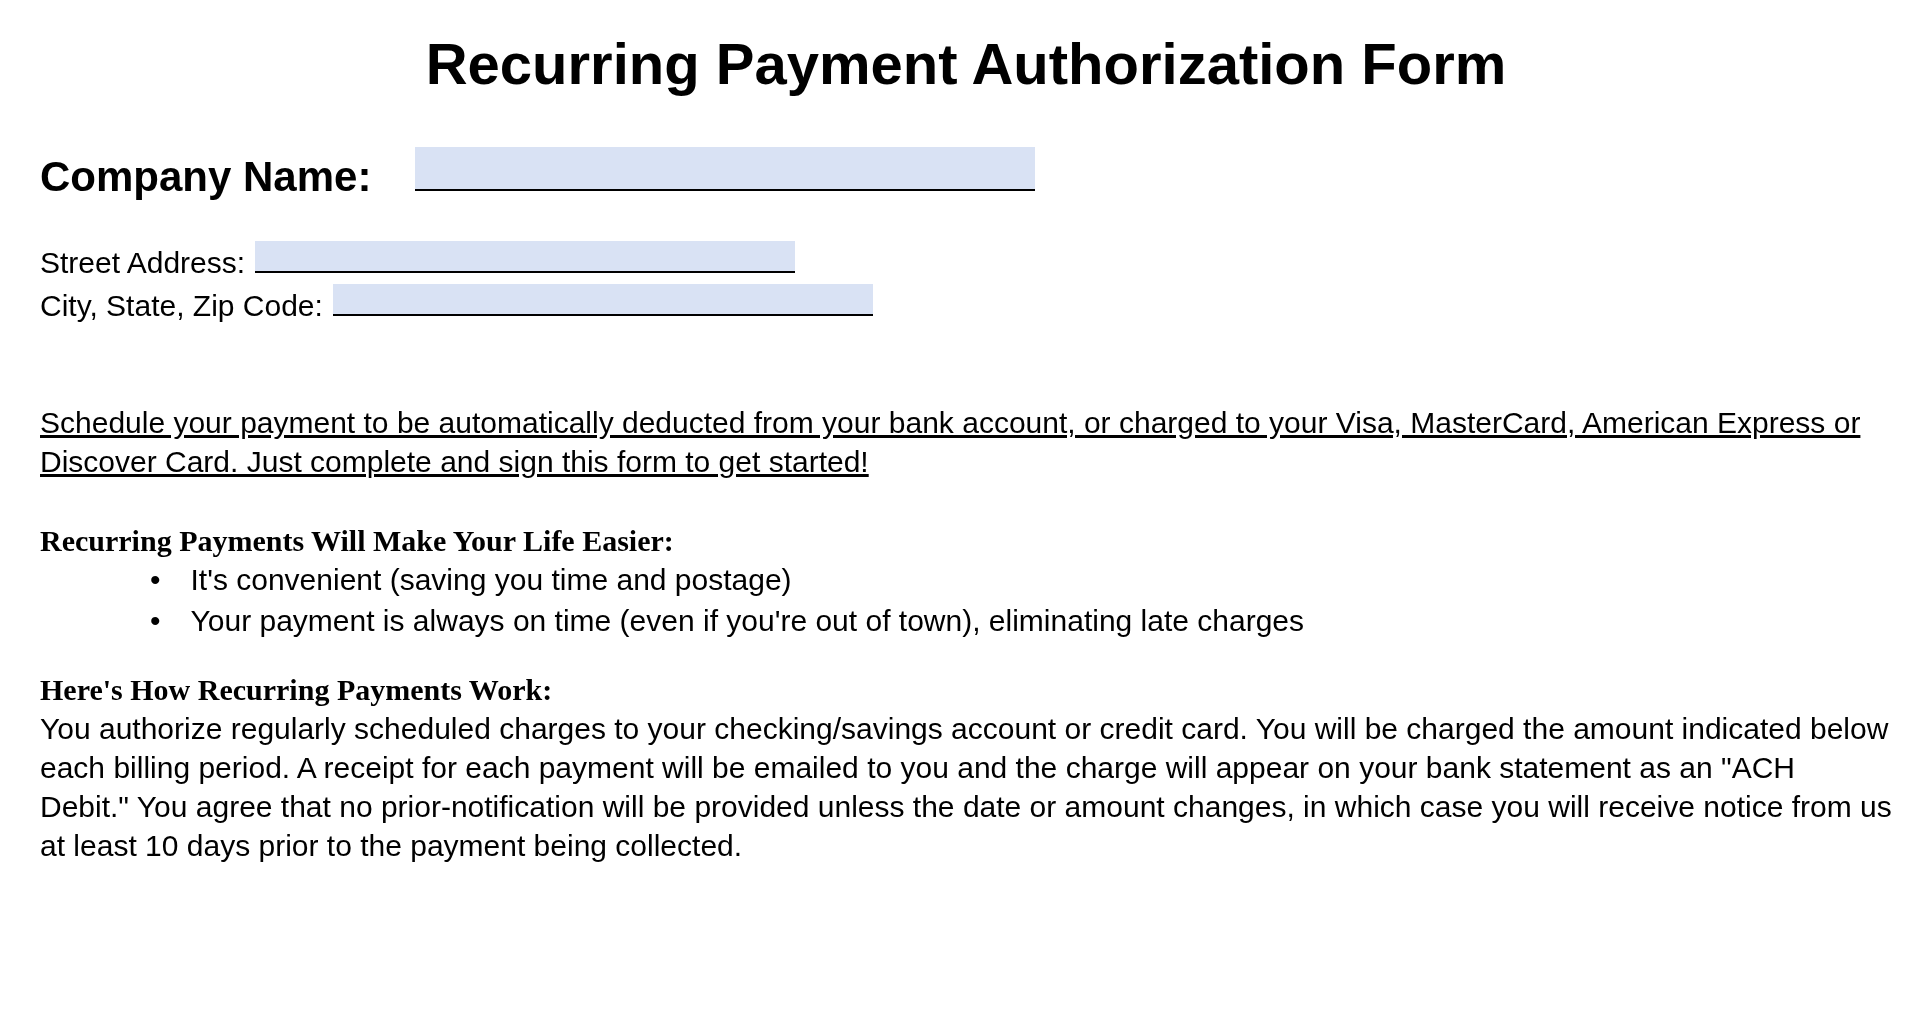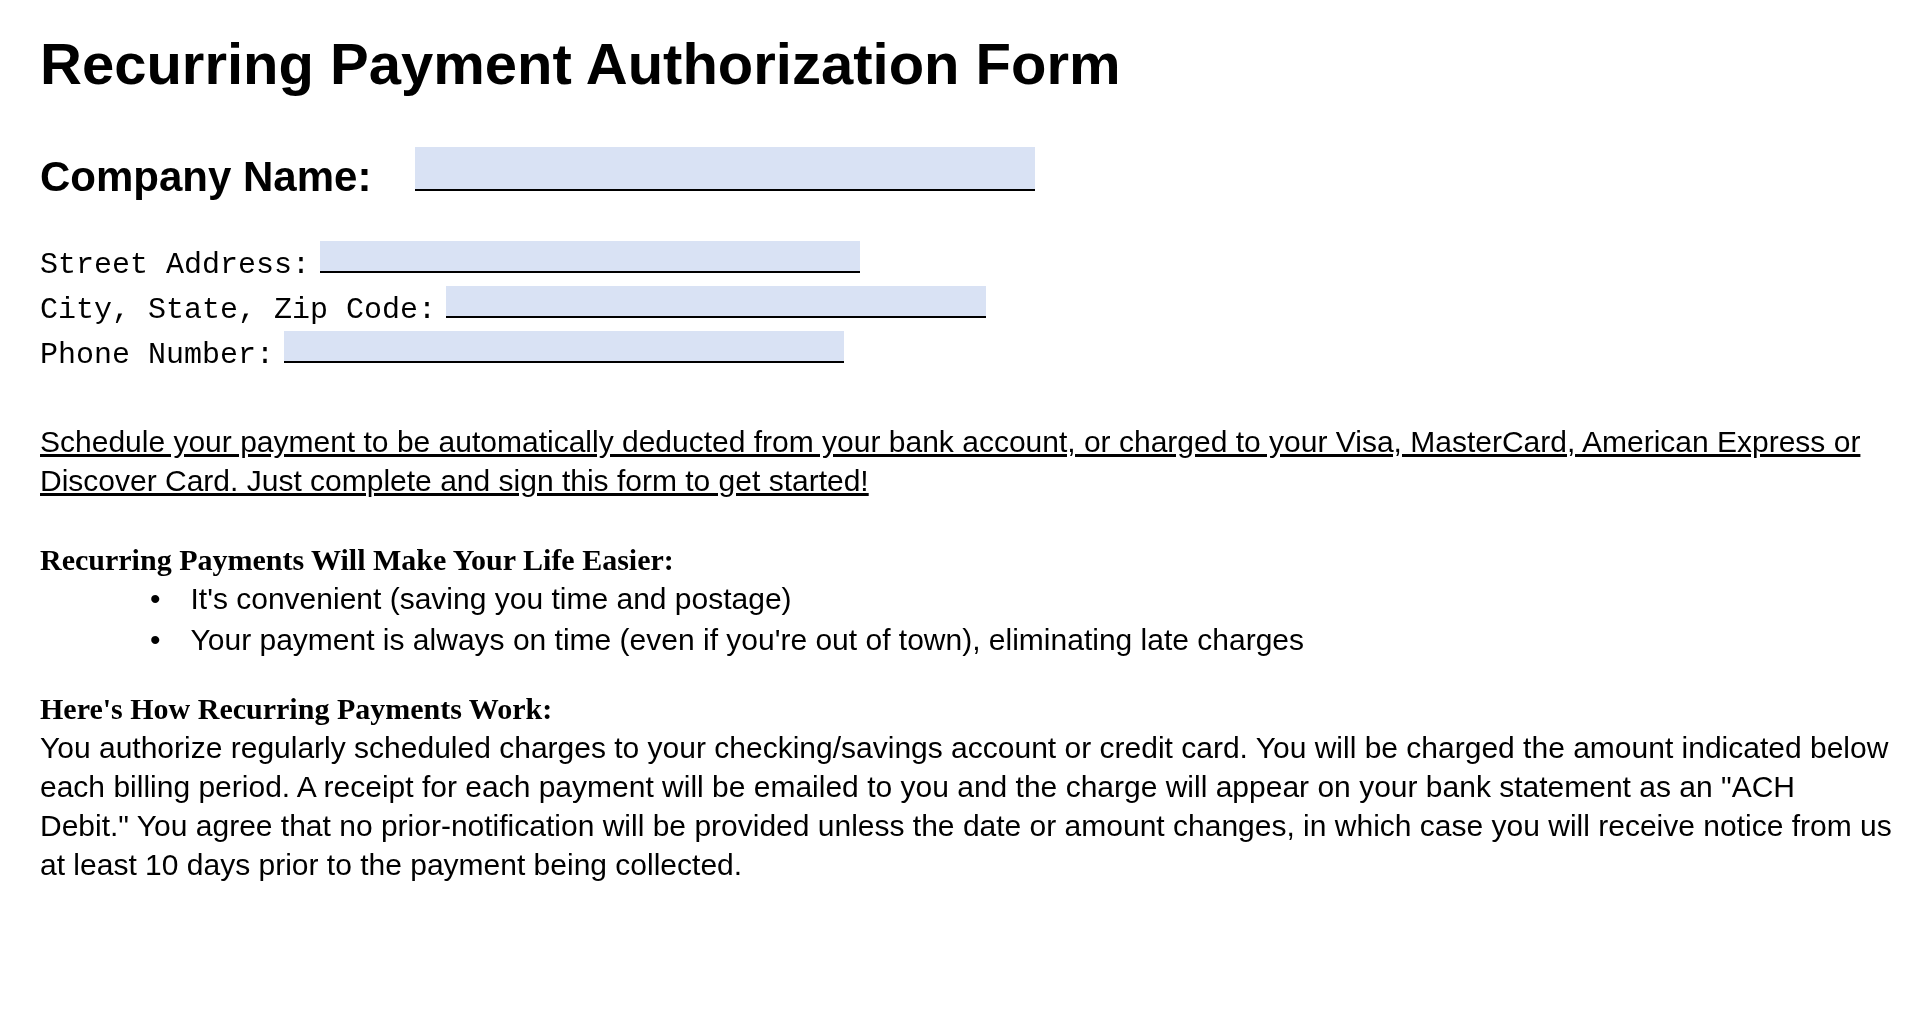--- a/index.html
+++ b/index.html
@@ -10,21 +10,21 @@
     body {
       font-family: Verdana, Geneva, sans-serif;
       background: #ffffff;
       padding: 30px 40px;
       width: 1932px;
       color: #000000;
     }
     .form-title {
       font-size: 58px;
       font-weight: bold;
-      text-align: left;
+      text-align: center;
       margin-bottom: 50px;
     }
     .company-row {
       display: flex;
       align-items: baseline;
       margin-bottom: 40px;
       gap: 32px;
     }
     .company-label {
       font-size: 42px;
@@ -32,22 +32,21 @@
       margin-right: 12px;
     }
     .company-field {
       display: inline-block;
       background: #d9e2f4;
       border-bottom: 2px solid #000;
       width: 620px;
       height: 44px;
     }
     .address-block {
-      margin-bottom: 50px;
-      font-family: Liberation Mono, monospace;
+      margin-bottom: 80px;
     }
     .address-row {
       display: flex;
       align-items: baseline;
       margin-bottom: 4px;
       font-size: 30px;
     }
     .address-label {
       margin-right: 10px;
     }
@@ -100,24 +99,20 @@
 
 <div class="address-block">
   <div class="address-row">
     <span class="address-label">Street Address:</span>
     <span class="address-field field-street"></span>
   </div>
   <div class="address-row">
     <span class="address-label">City, State, Zip Code:</span>
     <span class="address-field field-city"></span>
   </div>
-  <div class="address-row">
-    <span class="address-label">Phone Number:</span>
-    <span class="address-field field-phone"></span>
-  </div>
 </div>
 
 <p class="intro-text">Schedule your payment to be automatically deducted from your bank account, or charged to your Visa, MasterCard, American Express or Discover Card.  Just complete and sign this form to get started!</p>
 
 <div>
   <p class="section-heading">Recurring Payments Will Make Your Life Easier:</p>
   <ul class="bullet-list">
     <li>It's convenient (saving you time and postage)</li>
     <li>Your payment is always on time (even if you're out of town), eliminating late charges</li>
   </ul>

